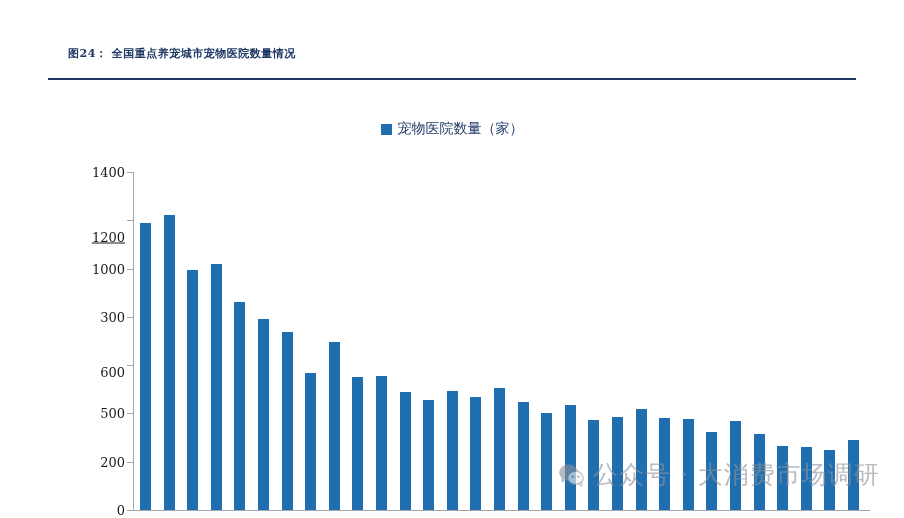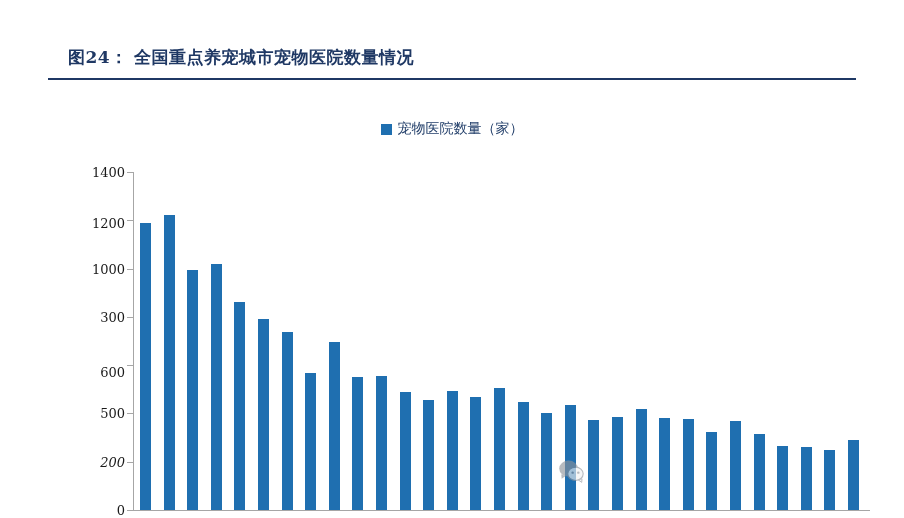--- a/index.html
+++ b/index.html
@@ -23,21 +23,21 @@
     width: 808px;
     height: 36px;
     border-bottom: 2px solid #1f3864;
     box-sizing: border-box;
   }
   .figure-title {
     position: absolute;
     left: 20px;
     top: 2px;
     font-family: "DejaVu Serif", "Liberation Serif", serif;
-    font-size: 17px;
+    font-size: 11px;
     font-weight: bold;
     color: #1f3864;
     letter-spacing: 0.5px;
     white-space: nowrap;
   }
 
   
   .legend {
     position: absolute;
     left: 0;
@@ -158,26 +158,26 @@
 <div class="legend">
   <span class="legend-entry">
     <span class="legend-swatch"></span>
     <span class="legend-label">宠物医院数量（家）</span>
   </span>
 </div>
 
 <div id="chart-area">
   <div class="y-axis-labels" id="y-axis-labels">
       <div class="y-tick-label" style="top: 172px;">1400</div>
-      <div class="y-tick-label" style="top: 223px;">1200</div>
+      <div class="y-tick-label" style="top: 237px; text-decoration: underline;">1200</div>
       <div class="y-tick-label" style="top: 268.571px;">1000</div>
       <div class="y-tick-label" style="top: 316.857px;">300</div>
       <div class="y-tick-label" style="top: 372px;">600</div>
       <div class="y-tick-label" style="top: 413.429px;">500</div>
-      <div class="y-tick-label" style="top: 461.714px; font-style: italic;">200</div>
+      <div class="y-tick-label" style="top: 461.714px;">200</div>
       <div class="y-tick-label" style="top: 510px;">0</div>
     </div>
   <div id="tick-layer">
       <div class="tick-mark" style="top: 172px;"></div>
       <div class="tick-mark" style="top: 220.286px;"></div>
       <div class="tick-mark" style="top: 268.571px;"></div>
       <div class="tick-mark" style="top: 316.857px;"></div>
       <div class="tick-mark" style="top: 365.143px;"></div>
       <div class="tick-mark" style="top: 413.429px;"></div>
       <div class="tick-mark" style="top: 461.714px;"></div>
@@ -222,13 +222,14 @@
 
 <div class="watermark">
   <svg class="wechat-icon" viewBox="0 0 32 32">
     <ellipse cx="13" cy="13" rx="11.5" ry="9.8" fill="#8e9299"></ellipse>
     <path d="M4 20 L4.5 25.5 L9.5 22 Z" fill="#8e9299"></path>
     <ellipse cx="21.5" cy="19.5" rx="9.5" ry="8.2" fill="#f2f2f2" stroke="#8e9299" stroke-width="1.4"></ellipse>
     <path d="M29.5 25.5 L29.2 30 L25 27 Z" fill="#f2f2f2" stroke="#8e9299" stroke-width="1.2"></path>
     <circle cx="18" cy="18" r="1.5" fill="#8e9299"></circle>
     <circle cx="25" cy="18" r="1.5" fill="#8e9299"></circle>
   </svg>
+  <span class="watermark-text">公众号 · 大消费市场调研</span>
 </div>
 
 </body></html>

